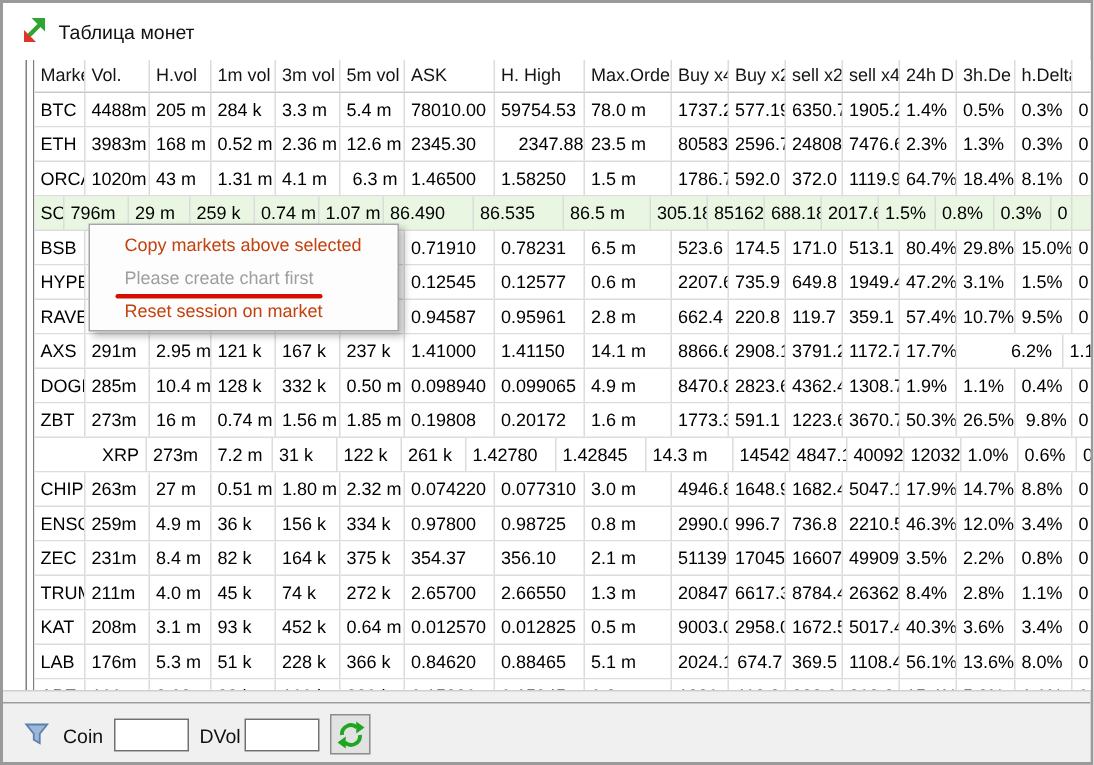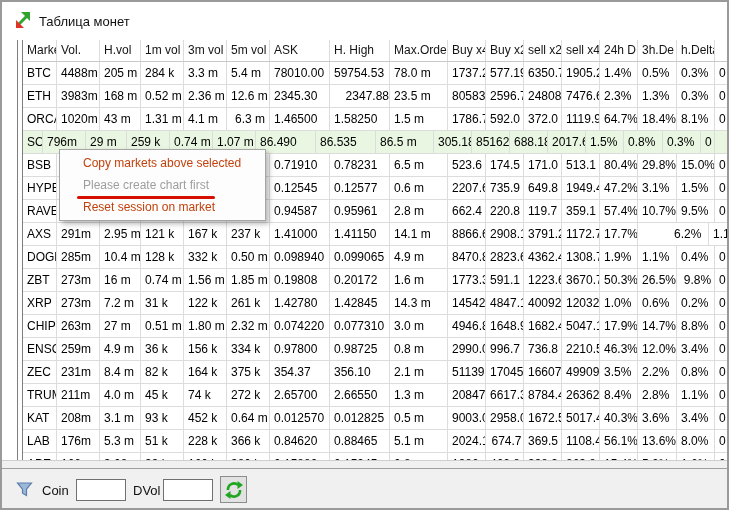--- a/index.html
+++ b/index.html
@@ -263,21 +263,21 @@
         <div class="gcell" style="width: 38px;">1773.3</div>
         <div class="gcell" style="width: 38px;">591.1</div>
         <div class="gcell" style="width: 38px;">1223.6</div>
         <div class="gcell" style="width: 38px;">3670.7</div>
         <div class="gcell" style="width: 38px;">50.3%</div>
         <div class="gcell" style="width: 39px;">26.5%</div>
         <div class="gcell" style="width: 38px; text-align: center;">9.8%</div>
         <div class="gcell" style="width: 14px;">0</div>
       </div>
       <div class="grow">
-        <div class="gcell" style="width: 34px;">XRP</div>
+        <div class="gcell" style="width: 34px; margin-left: 41px;">XRP</div>
         <div class="gcell" style="width: 43px;">273m</div>
         <div class="gcell" style="width: 41px;">7.2 m</div>
         <div class="gcell" style="width: 43px;">31 k</div>
         <div class="gcell" style="width: 43px;">122 k</div>
         <div class="gcell" style="width: 43px;">261 k</div>
         <div class="gcell" style="width: 60px;">1.42780</div>
         <div class="gcell" style="width: 60px;">1.42845</div>
         <div class="gcell" style="width: 58px;">14.3 m</div>
         <div class="gcell" style="width: 38px;">14542</div>
         <div class="gcell" style="width: 38px;">4847.1</div>

